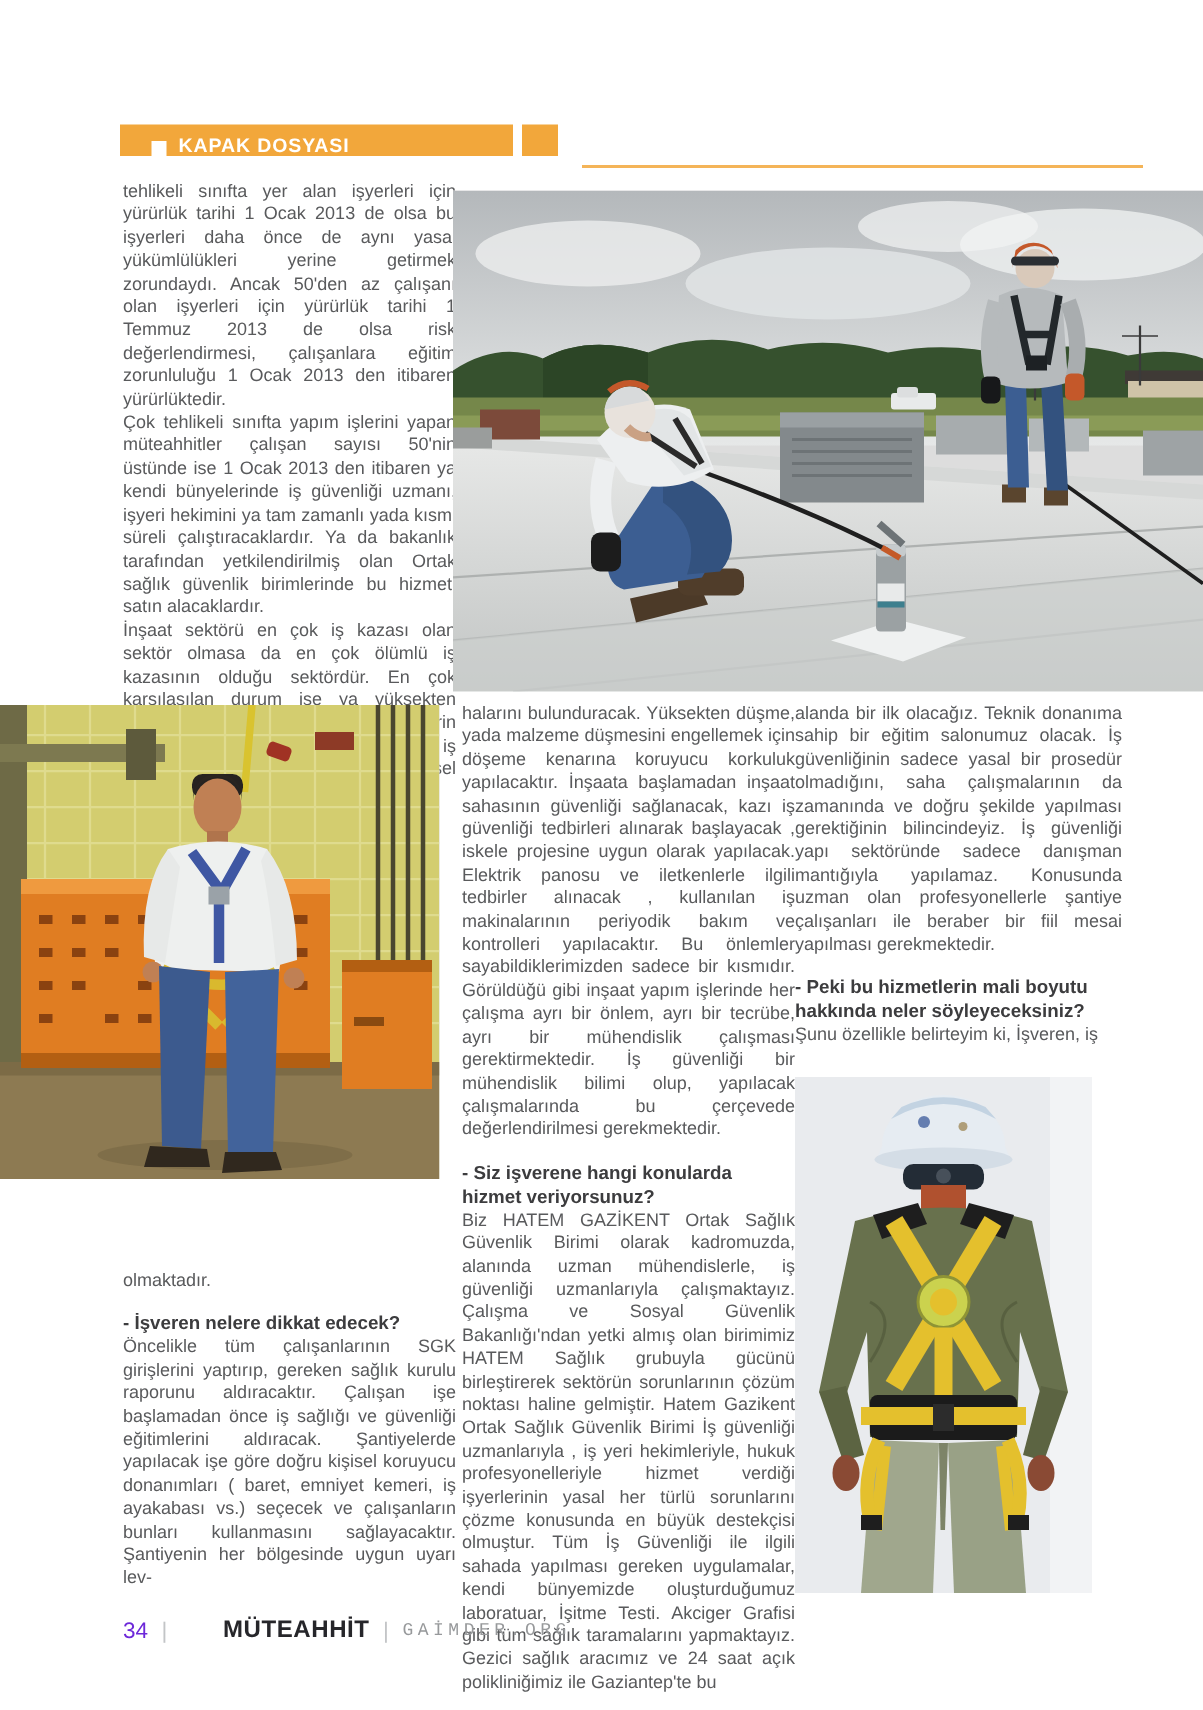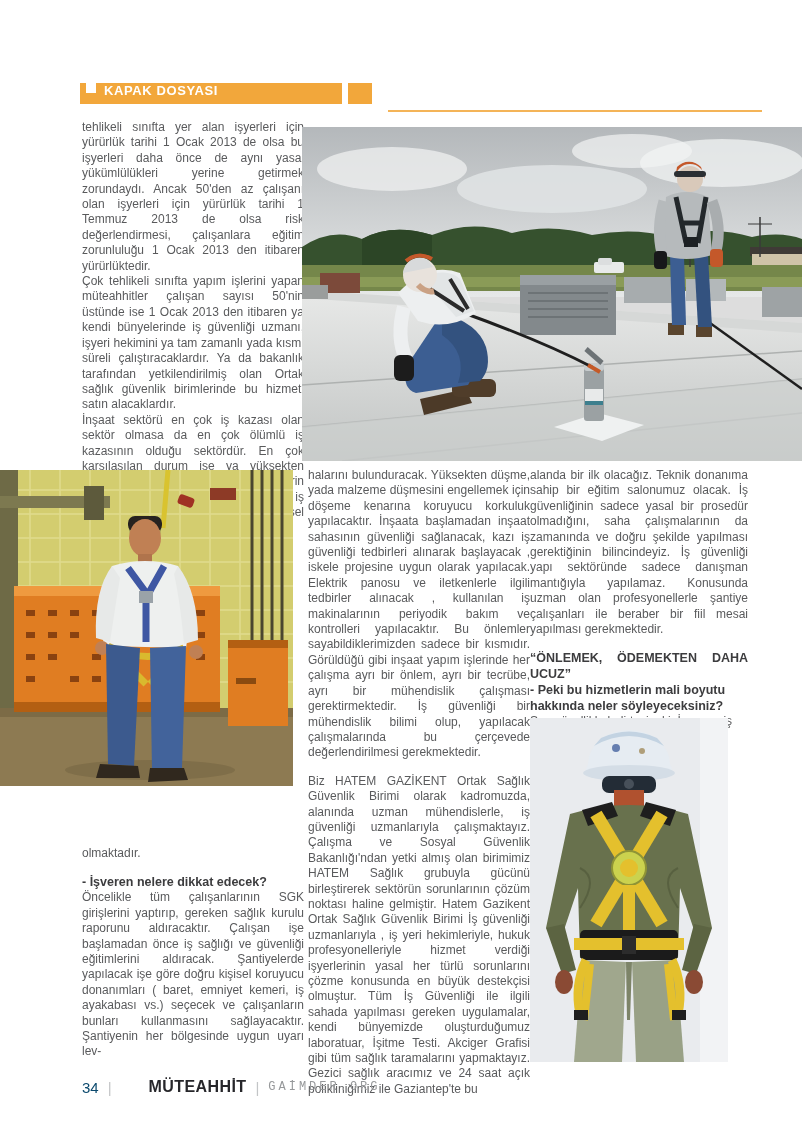--- a/index.html
+++ b/index.html
@@ -4,21 +4,21 @@
 <style>
   html,body{margin:0;padding:0;background:#f4f4f4;}
   .page{
     position:relative;width:802px;height:1140px;margin:0 auto;
     background:#ffffff;overflow:hidden;
     font-family:"Liberation Sans",sans-serif;
   }
   
   .kicker-bar{
     position:absolute;left:80px;top:83px;width:262px;height:21px;
-    background:#f2a73b;display:flex;align-items:flex-start;gap:8px;padding-left:6px;box-sizing:border-box;
+    background:#f2a73b;display:flex;align-items:flex-end;gap:8px;padding-left:21px;box-sizing:border-box;
   }
   .kicker-sq{width:10px;height:10px;background:#ffffff;flex:0 0 auto;}
   .kicker-label{color:#ffffff;font-weight:bold;font-size:13px;letter-spacing:.6px;white-space:nowrap;}
   .kicker-block2{position:absolute;left:348px;top:83px;width:24px;height:21px;background:#f2a73b;}
   .header-right{
     position:absolute;left:388px;top:91px;width:400px;
     color:#97999b;font-size:11px;letter-spacing:5px;word-spacing:7px;white-space:nowrap;
   }
   .header-underline{position:absolute;left:388px;top:110px;width:374px;height:2px;background:#f2a73b;opacity:.85;}
   
@@ -38,21 +38,21 @@
   
   .photo{position:absolute;overflow:hidden;background:#dddddd;}
   #photo-roof{left:302px;top:127px;width:500px;height:334px;}
   #photo-harness-demo{left:0;top:470px;width:293px;height:316px;}
   #photo-harness-back{left:530px;top:718px;width:198px;height:344px;}
   .photo svg{display:block;width:100%;height:100%;}
   
   .footer{
     position:absolute;left:82px;top:1078px;display:flex;align-items:center;gap:9px;
   }
-  .footer .pg{color:#0c4a6e;font-size:15px;}
+  .footer .pg{color:#6d28d9;font-size:15px;}
   .footer .sep{color:#c3c5c7;font-size:15px;font-weight:300;}
   .footer .mag{color:#26262a;font-weight:bold;font-size:16px;letter-spacing:.4px;margin-left:28px;}
   .footer .site{color:#97999b;font-size:12px;letter-spacing:3px;font-family:Liberation Mono, monospace;}
 </style>
 </head>
 <body>
 
 <div class="page">
 
   <div class="kicker-bar">
@@ -244,27 +244,27 @@
   <div class="col" id="col-left-bottom">
     <p>olmaktadır.</p>
     <div class="gap"></div>
     <p class="q">- İşveren nelere dikkat edecek?</p>
     <p>Öncelikle tüm çalışanlarının SGK girişlerini yaptırıp, gereken sağlık kurulu raporunu aldıracaktır. Çalışan işe başlamadan önce iş sağlığı ve güvenliği eğitimlerini aldıracak. Şantiyelerde yapılacak işe göre doğru kişisel koruyucu donanımları ( baret, emniyet kemeri, iş ayakabası vs.) seçecek ve çalışanların bunları kullanmasını sağlayacaktır. Şantiyenin her bölgesinde uygun uyarı lev-</p>
   </div>
 
   <div class="col" id="col-middle">
     <p>halarını bulunduracak. Yüksekten düşme, yada malzeme düşmesini engellemek için döşeme kenarına koruyucu korkuluk yapılacaktır. İnşaata başlamadan inşaat sahasının güvenliği sağlanacak, kazı iş güvenliği tedbirleri alınarak başlayacak , iskele projesine uygun olarak yapılacak. Elektrik panosu ve iletkenlerle ilgili tedbirler alınacak , kullanılan iş makinalarının periyodik bakım ve kontrolleri yapılacaktır. Bu önlemler sayabildiklerimizden sadece bir kısmıdır. Görüldüğü gibi inşaat yapım işlerinde her çalışma ayrı bir önlem, ayrı bir tecrübe, ayrı bir mühendislik çalışması gerektirmektedir. İş güvenliği bir mühendislik bilimi olup, yapılacak çalışmalarında bu çerçevede değerlendirilmesi gerekmektedir.</p>
     <div class="gap"></div>
+    <p class="q">- Siz işverene hangi konularda hizmet veriyorsunuz?</p>
     <p>Biz HATEM GAZİKENT Ortak Sağlık Güvenlik Birimi olarak kadromuzda, alanında uzman mühendislerle, iş güvenliği uzmanlarıyla çalışmaktayız. Çalışma ve Sosyal Güvenlik Bakanlığı'ndan yetki almış olan birimimiz HATEM Sağlık grubuyla gücünü birleştirerek sektörün sorunlarının çözüm noktası haline gelmiştir. Hatem Gazikent Ortak Sağlık Güvenlik Birimi İş güvenliği uzmanlarıyla , iş yeri hekimleriyle, hukuk profesyonelleriyle hizmet verdiği işyerlerinin yasal her türlü sorunlarını çözme konusunda en büyük destekçisi olmuştur. Tüm İş Güvenliği ile ilgili sahada yapılması gereken uygulamalar, kendi bünyemizde oluşturduğumuz laboratuar, İşitme Testi. Akciger Grafisi gibi tüm sağlık taramalarını yapmaktayız. Gezici sağlık aracımız ve 24 saat açık polikliniğimiz ile Gaziantep'te bu</p>
   </div>
 
   <div class="col" id="col-right">
     <p>alanda bir ilk olacağız. Teknik donanıma sahip bir eğitim salonumuz olacak. İş güvenliğinin sadece yasal bir prosedür olmadığını, saha çalışmalarının da zamanında ve doğru şekilde yapılması gerektiğinin bilincindeyiz. İş güvenliği yapı sektöründe sadece danışman mantığıyla yapılamaz. Konusunda uzman olan profesyonellerle şantiye çalışanları ile beraber bir fiil mesai yapılması gerekmektedir.</p>
     <div class="gap"></div>
-    <p class="pull">“ÖNLEMEK, ÖDEMEKTEN DAHA UCUZ”</p>
     <p class="q">- Peki bu hizmetlerin mali boyutu hakkında neler söyleyeceksiniz?</p>
     <p>Şunu özellikle belirteyim ki, İşveren, iş</p>
   </div>
 
   <div class="photo" id="photo-harness-back">
     <svg viewBox="0 0 198 344" preserveAspectRatio="none">
       <rect width="198" height="344" fill="#e9ebee"></rect>
       <rect x="170" y="0" width="28" height="344" fill="#f2f3f5"></rect>
       <g>
         <path d="M58,46 a41,34 0 0 1 82,0 l4,10 -90,0 Z" fill="#e6ecf2"></path>

